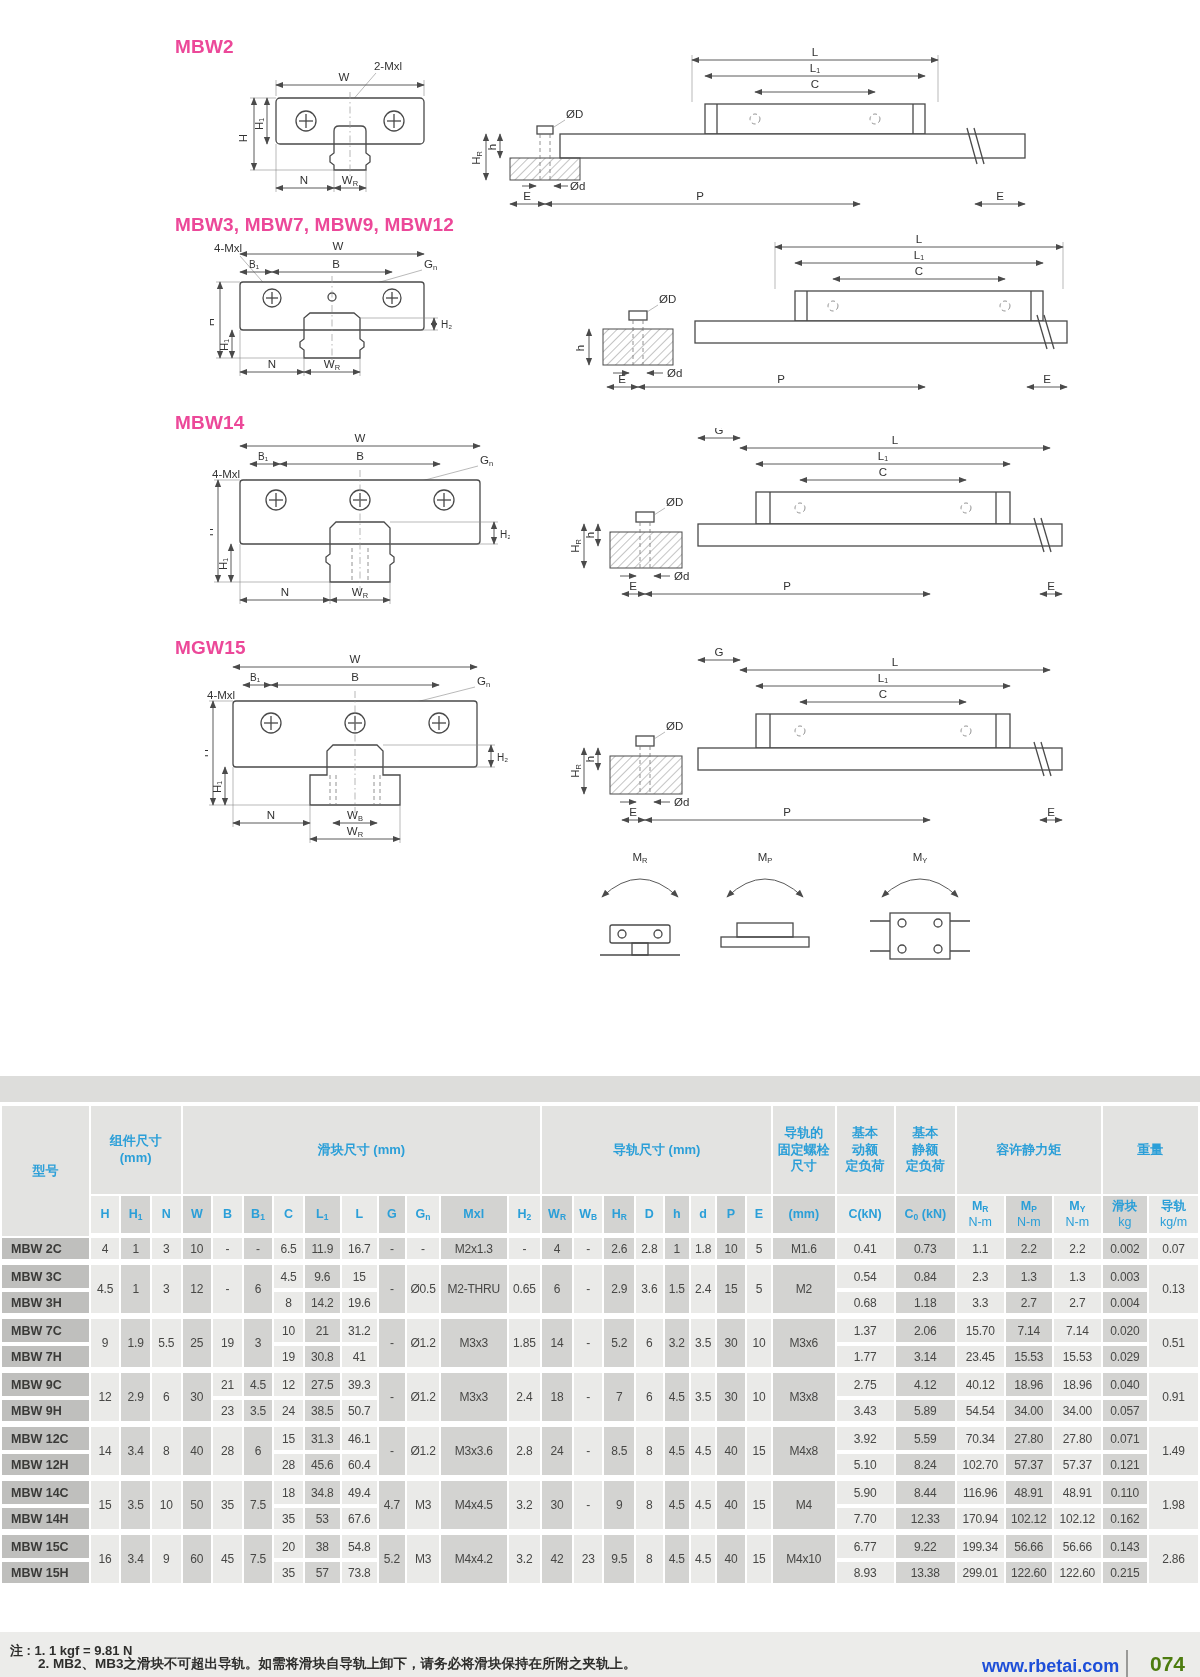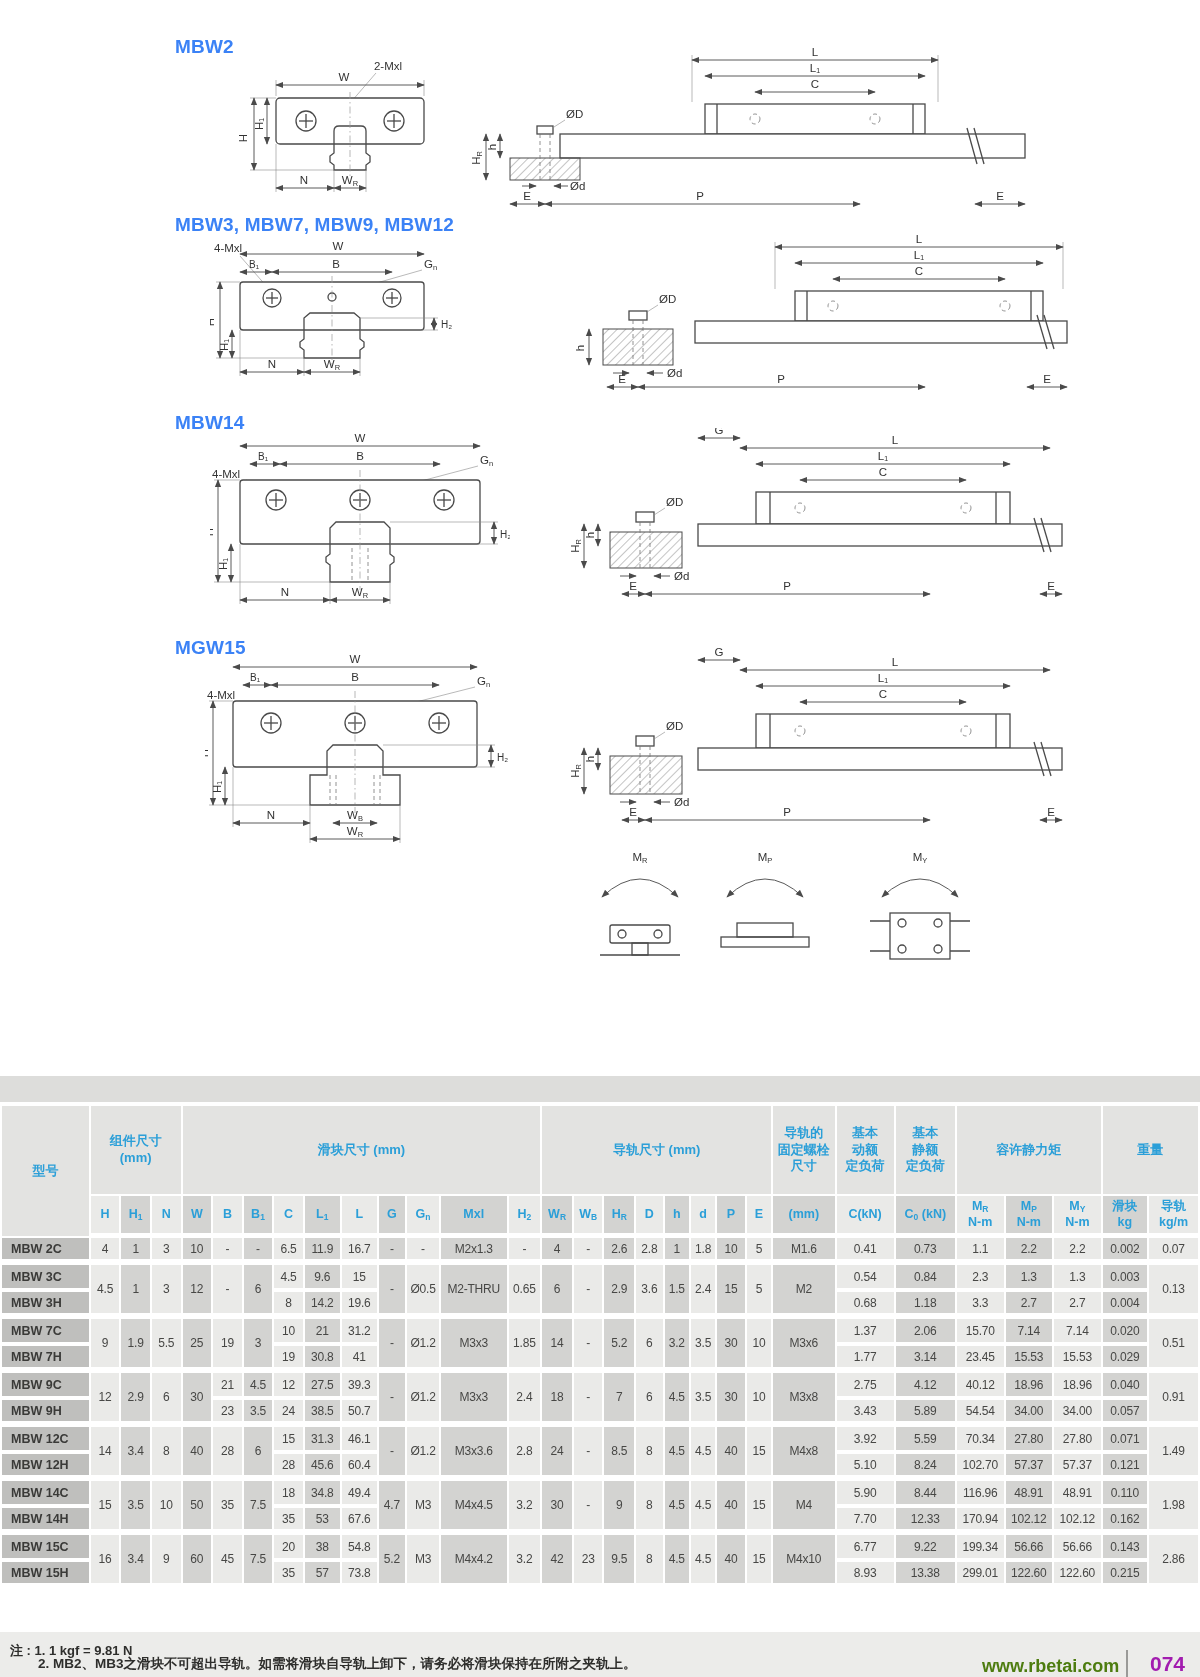--- a/index.html
+++ b/index.html
@@ -1,18 +1,18 @@
 <!DOCTYPE html>
 <html><head>
 <meta charset="utf-8">
 <style>
   html,body{margin:0;padding:0;background:#fff;}
   .page{position:relative;width:1200px;height:1677px;overflow:hidden;background:#ffffff;
         font-family:"Liberation Sans","DejaVu Sans",sans-serif;}
-  .sec-title{position:absolute;color:#3b82f6;font-weight:bold;font-size:19px;letter-spacing:0.2px;}
+  .sec-title{position:absolute;color:#ec4899;font-weight:bold;font-size:19px;letter-spacing:0.2px;}
   .diag{position:absolute;}
   svg text{font-family:"Liberation Sans","DejaVu Sans",sans-serif;font-size:11.5px;fill:#333;}
   svg .sb2{font-size:7.5px;}
   .ol{stroke:#4a4a4a;stroke-width:1.3;fill:none;}
   .olf{stroke:#4a4a4a;stroke-width:1.3;fill:#fff;}
   .dl{stroke:#5a5a5a;stroke-width:1;fill:none;}
   .thin{stroke:#8a8a8a;stroke-width:0.6;fill:none;}
   .ct{stroke:#999;stroke-width:0.7;stroke-dasharray:7 3 1.5 3;fill:none;}
   .dash{stroke:#777;stroke-width:0.8;stroke-dasharray:4 3;fill:none;}
   
@@ -24,28 +24,28 @@
   .c0h{background:#e3e3e1;}
   .sh{color:#2b9fd8;font-weight:bold;font-size:12.5px;line-height:1.25;}
   .ca{background:#eaeae8;}
   .cb{background:#d3d3d1;}
   .mc{background:#bfbfbd;color:#3a3a38;font-weight:bold;font-size:12.5px;text-align:left;padding-left:9px;}
   td.ca,td.cb{font-size:12px;color:#474745;letter-spacing:-0.2px;}
   .geb{border-bottom:4px solid #fff;}
   .peb{border-bottom:2px solid #fff;}
   .shb{border-bottom:3px solid #fff;}
   .sb{font-size:8.5px;vertical-align:-2px;}
-  .l2{display:block;font-weight:bold;}
+  .l2{display:block;font-weight:normal;}
   
   .footer{position:absolute;left:0;top:1632px;width:1200px;height:45px;background:#ececea;color:#2e2e2c;}
   .fn1{position:absolute;left:10px;top:10px;font-size:13px;font-weight:bold;}
   .fn2{position:absolute;left:38px;top:23px;font-size:13.5px;font-weight:bold;}
-  .site{position:absolute;left:982px;top:24px;font-size:18px;color:#4d7c0f;font-weight:bold;}
+  .site{position:absolute;left:982px;top:24px;font-size:18px;color:#1d4ed8;font-weight:bold;}
   .fdiv{position:absolute;left:1126px;top:18px;width:2px;height:30px;background:#9a9a98;}
-  .pgno{position:absolute;left:1150px;top:20px;font-size:21px;color:#a21caf;font-weight:bold;}
+  .pgno{position:absolute;left:1150px;top:20px;font-size:21px;color:#4d7c0f;font-weight:bold;}
 </style>
 </head>
 <body>
 
 <div class="page">
 
 <svg width="0" height="0" style="position:absolute">
  <defs>
   <marker id="ar" viewBox="0 0 10 10" refX="9" refY="5" markerWidth="8" markerHeight="8" orient="auto-start-reverse">
     <path d="M0,1 L10,5 L0,9 z" fill="#4a4a4a"></path>

